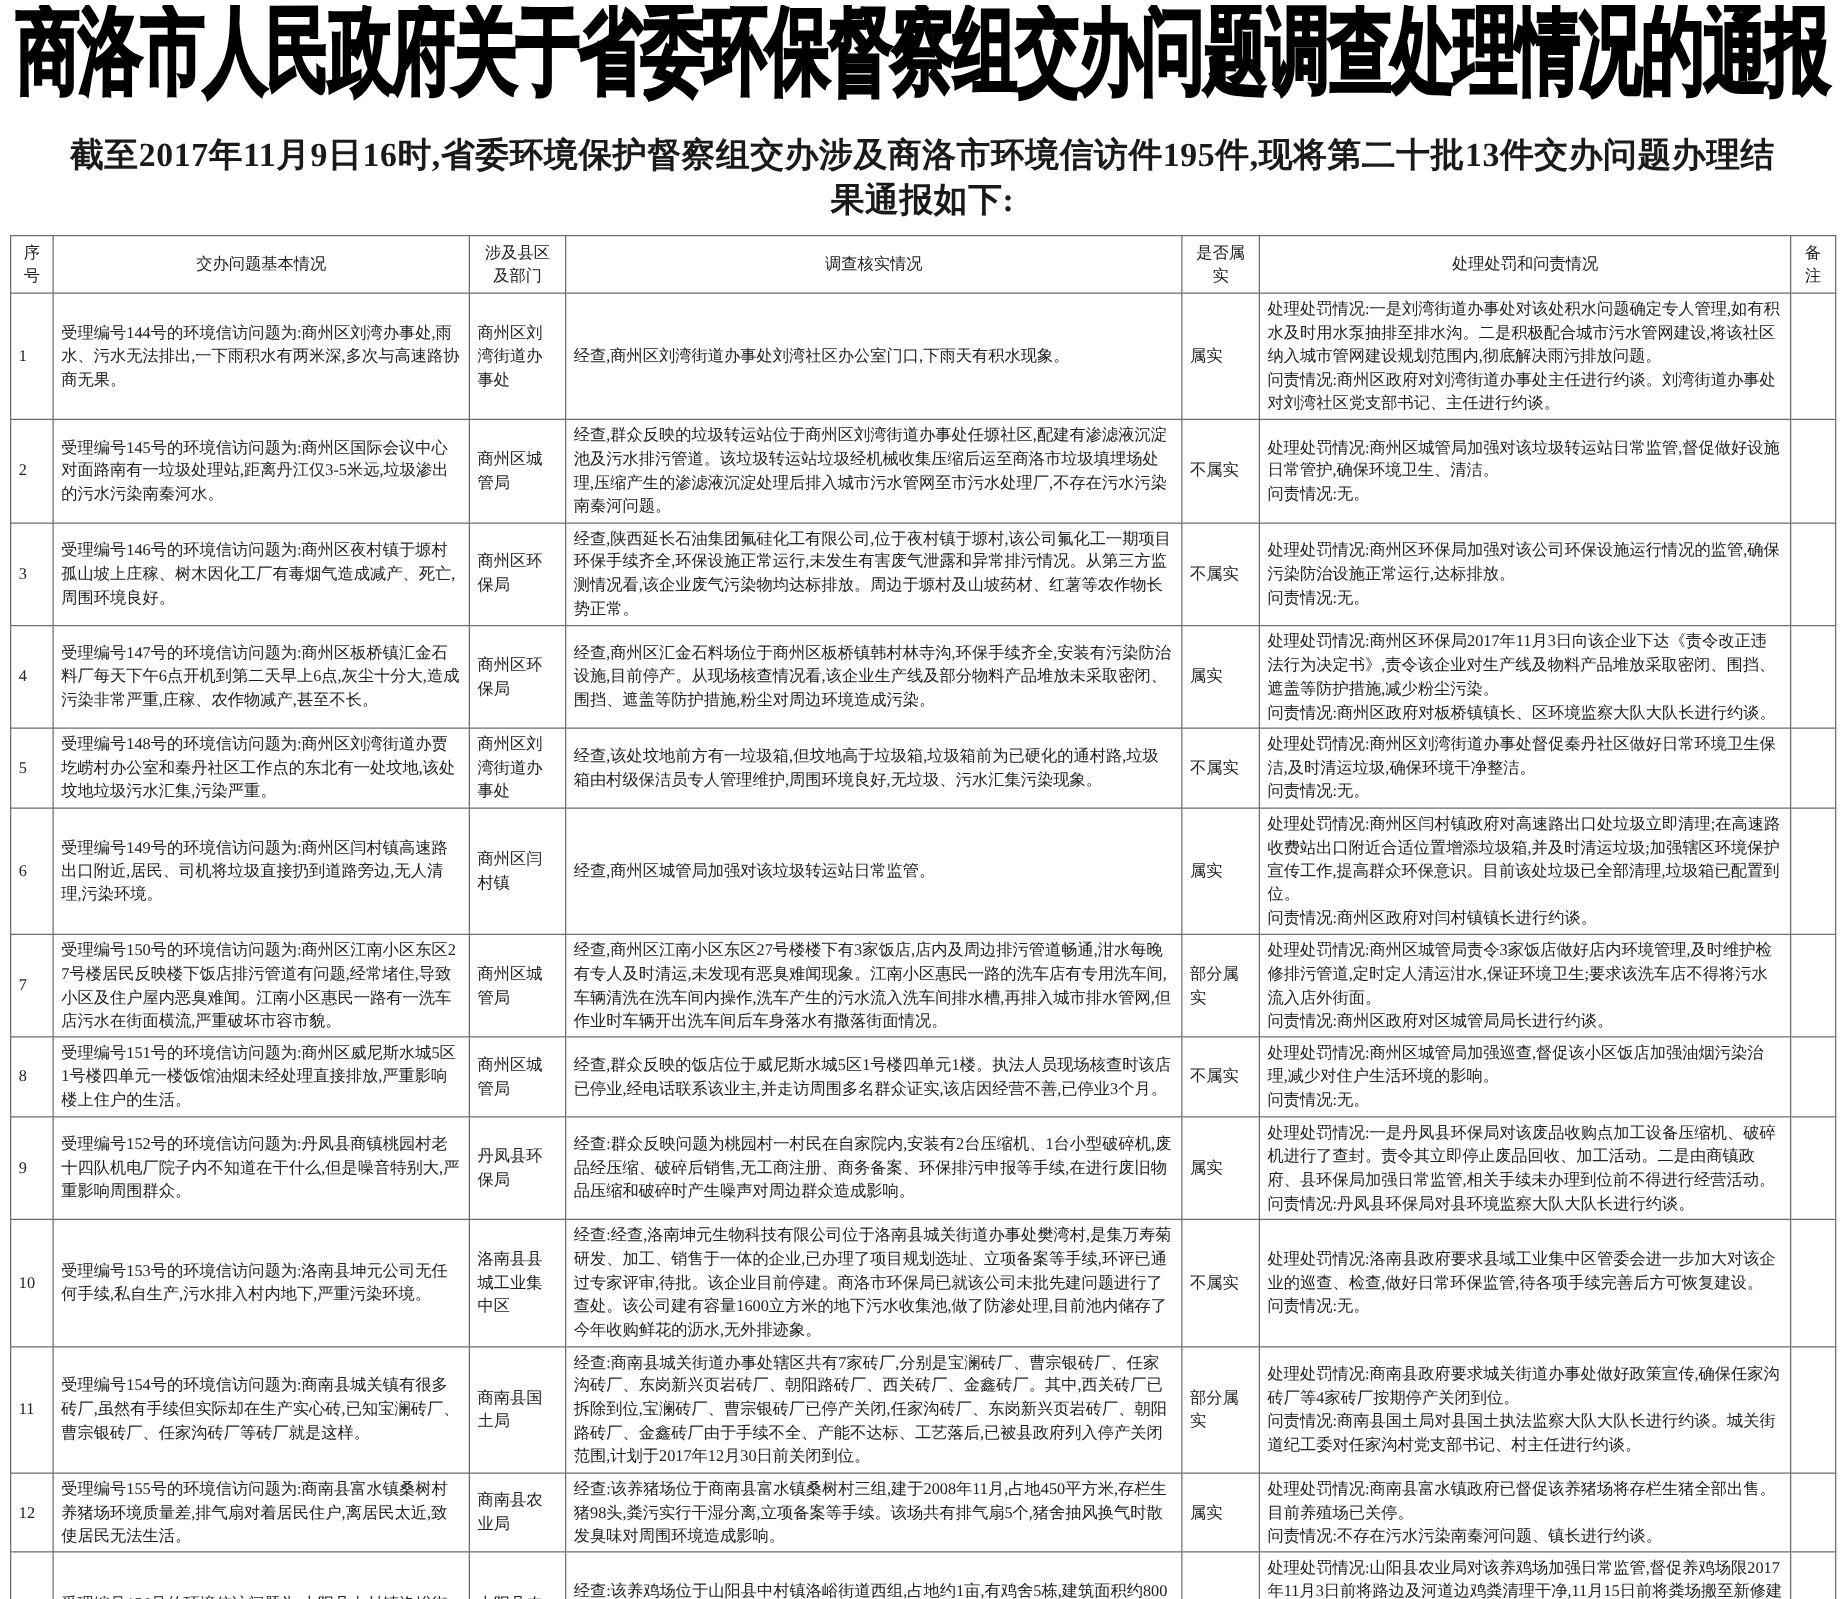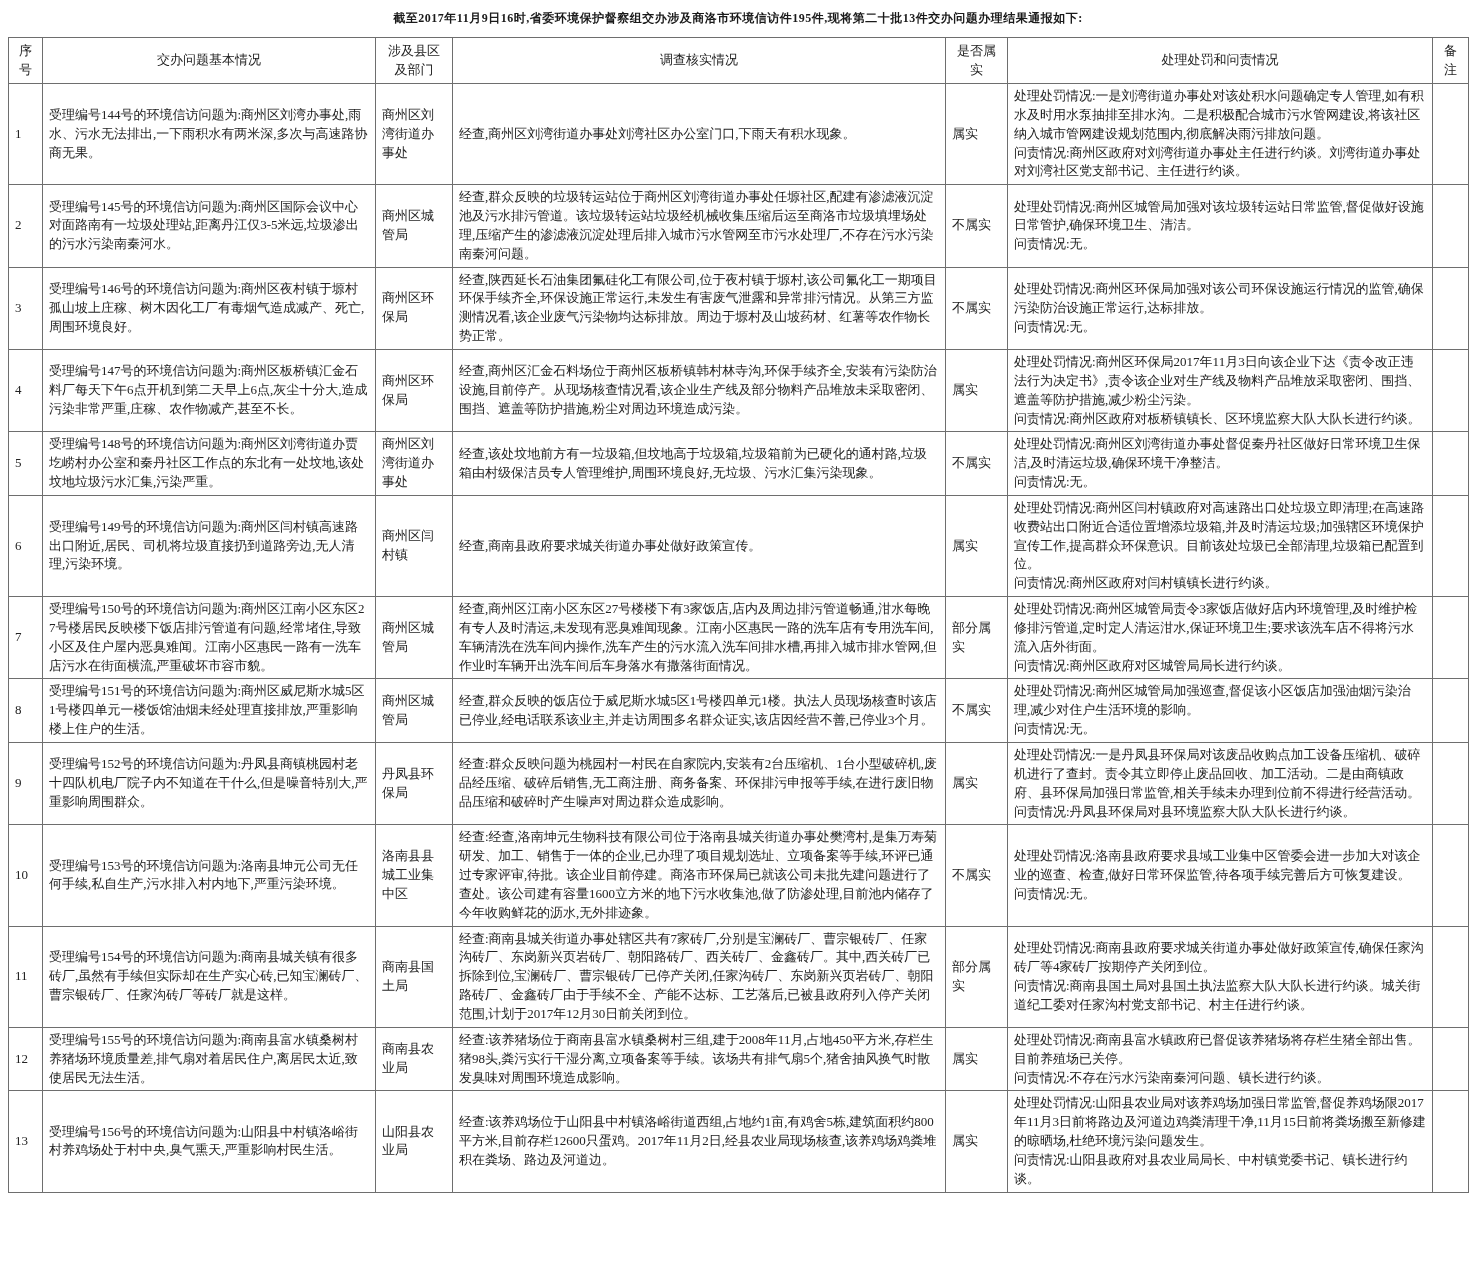--- a/index.html
+++ b/index.html
@@ -18,21 +18,21 @@
     transform:scaleY(1.5);
     transform-origin:center 28px;
     -webkit-text-stroke:1.6px #000;
     color:#000;
   }
 
   
   .intro{
     text-align:center;
     font-weight:bold;
-    font-size:12px;
+    font-size:27px;
     padding:6px 40px 10px 40px;
     letter-spacing:0.5px;
   }
 
   
   table.report{
     width:1460px;
     border-collapse:collapse;
     table-layout:fixed;
     font-size:13px;
@@ -62,20 +62,23 @@
 
   td.no, td.truth, td.dept{}
   td.issue, td.verify, td.action{text-align:left;margin-top:24px;}
   td.action{white-space:pre-line;}
 </style>
 </head>
 <body>
 
 <div class="page">
 
+  <div class="title-wrap">
+    <span class="title">商洛市人民政府关于省委环保督察组交办问题调查处理情况的通报</span>
+  </div>
 
   <div class="intro">截至2017年11月9日16时,省委环境保护督察组交办涉及商洛市环境信访件195件,现将第二十批13件交办问题办理结果通报如下:</div>
 
   <table class="report">
     <colgroup>
       <col class="c-no">
         <col class="c-issue">
         <col class="c-dept">
         <col class="c-verify">
         <col class="c-truth">
@@ -141,21 +144,21 @@
         <td class="verify">经查,该处坟地前方有一垃圾箱,但坟地高于垃圾箱,垃圾箱前为已硬化的通村路,垃圾箱由村级保洁员专人管理维护,周围环境良好,无垃圾、污水汇集污染现象。</td>
         <td class="truth">不属实</td>
         <td class="action">处理处罚情况:商州区刘湾街道办事处督促秦丹社区做好日常环境卫生保洁,及时清运垃圾,确保环境干净整洁。
 问责情况:无。</td>
         <td class="note"></td>
       </tr>
       <tr>
         <td class="no">6</td>
         <td class="issue">受理编号149号的环境信访问题为:商州区闫村镇高速路出口附近,居民、司机将垃圾直接扔到道路旁边,无人清理,污染环境。</td>
         <td class="dept">商州区闫村镇</td>
-        <td class="verify">经查,商南县政府要求城关街道办事处做好政策宣传。</td>
+        <td class="verify">经查,商州区城管局加强对该垃圾转运站日常监管。</td>
         <td class="truth">属实</td>
         <td class="action">处理处罚情况:商州区闫村镇政府对高速路出口处垃圾立即清理;在高速路收费站出口附近合适位置增添垃圾箱,并及时清运垃圾;加强辖区环境保护宣传工作,提高群众环保意识。目前该处垃圾已全部清理,垃圾箱已配置到位。
 问责情况:商州区政府对闫村镇镇长进行约谈。</td>
         <td class="note"></td>
       </tr>
       <tr>
         <td class="no">7</td>
         <td class="issue">受理编号150号的环境信访问题为:商州区江南小区东区27号楼居民反映楼下饭店排污管道有问题,经常堵住,导致小区及住户屋内恶臭难闻。江南小区惠民一路有一洗车店污水在街面横流,严重破坏市容市貌。</td>
         <td class="dept">商州区城管局</td>
         <td class="verify">经查,商州区江南小区东区27号楼楼下有3家饭店,店内及周边排污管道畅通,泔水每晚有专人及时清运,未发现有恶臭难闻现象。江南小区惠民一路的洗车店有专用洗车间,车辆清洗在洗车间内操作,洗车产生的污水流入洗车间排水槽,再排入城市排水管网,但作业时车辆开出洗车间后车身落水有撒落街面情况。</td>

